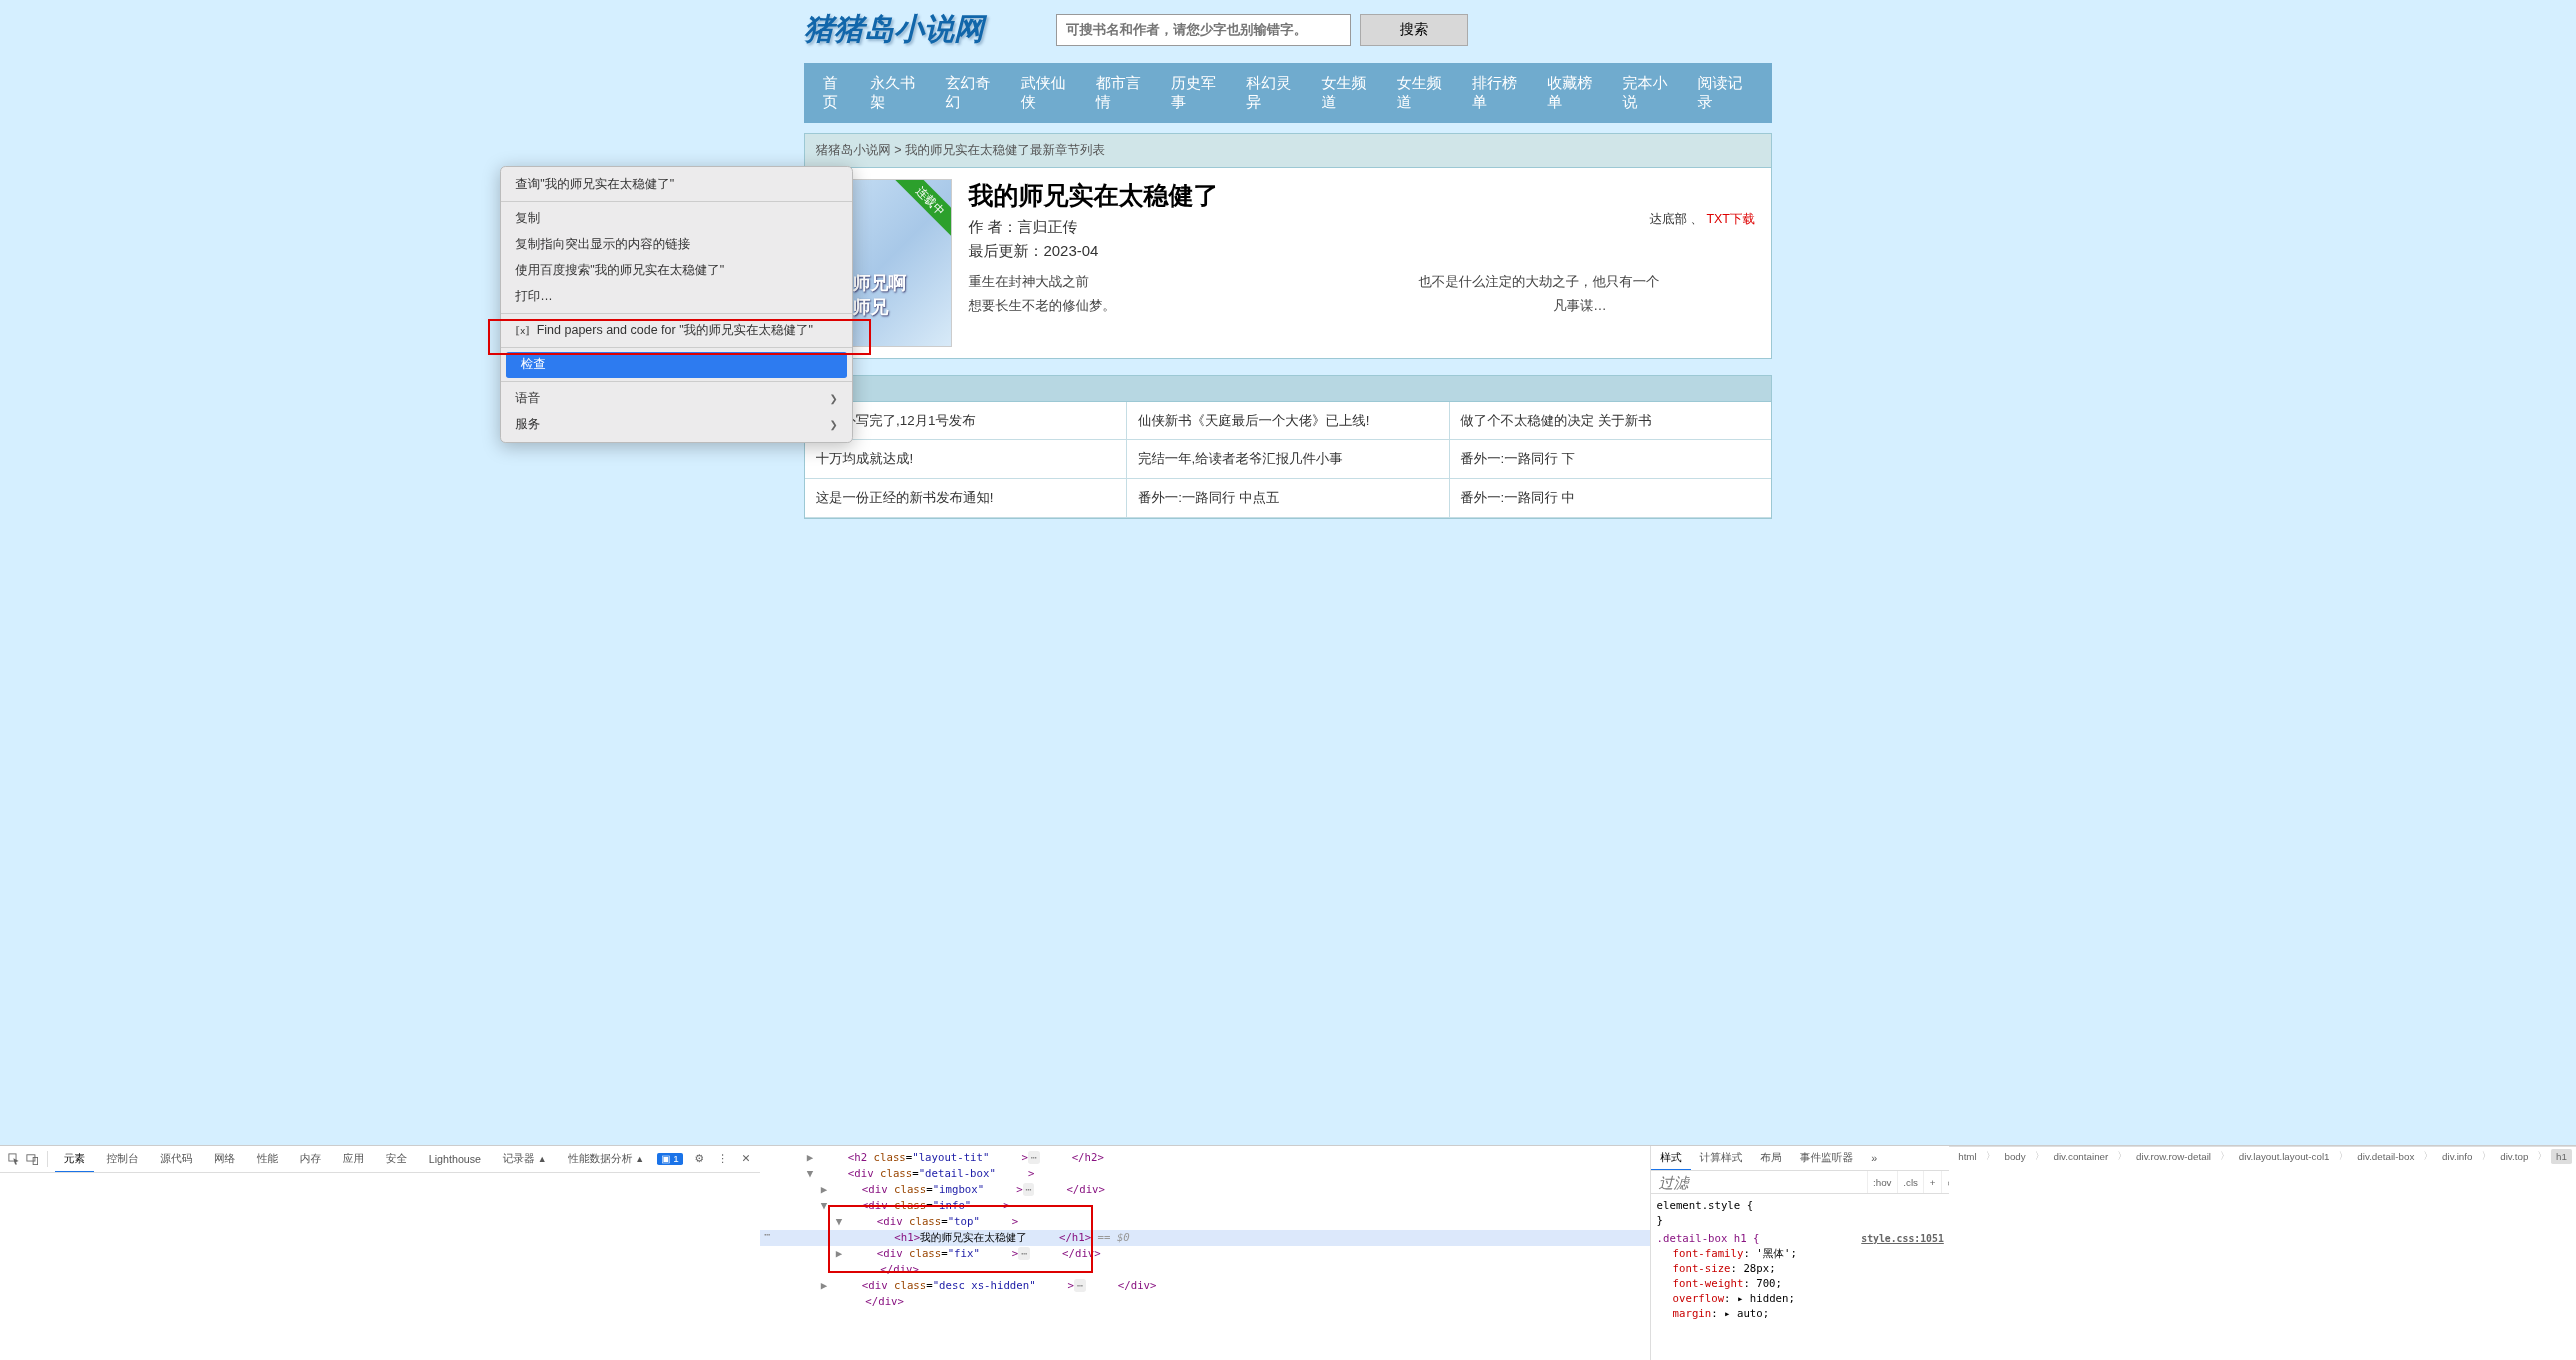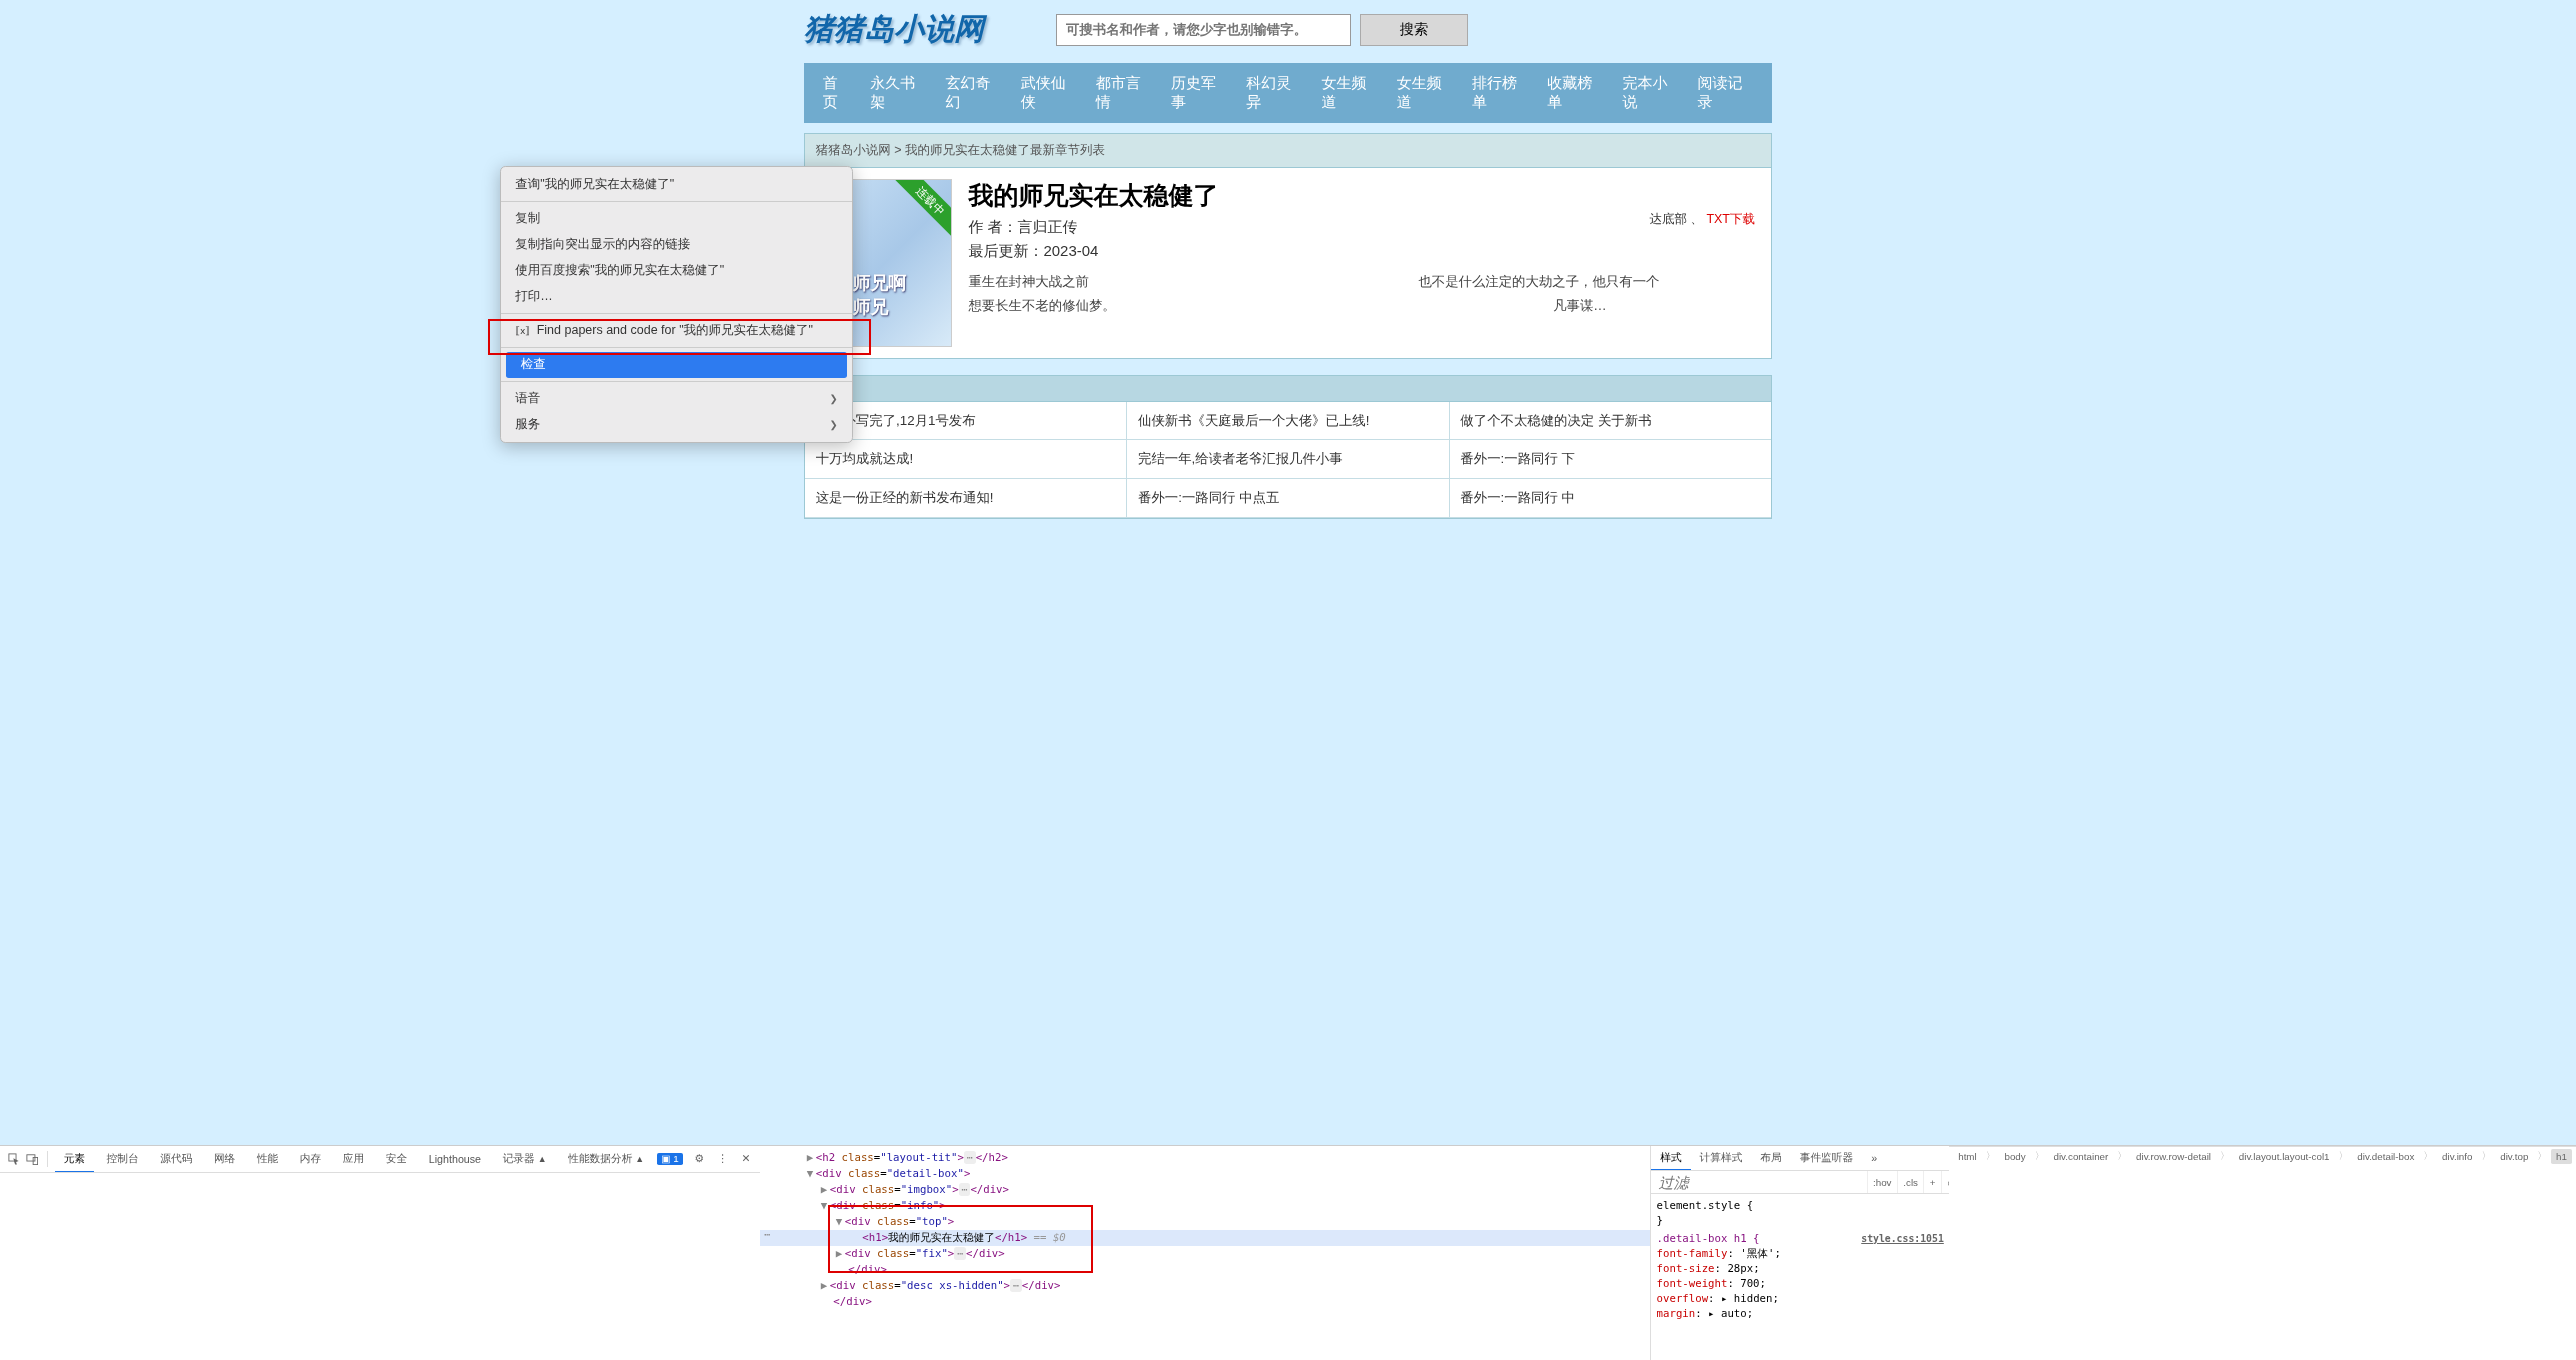--- a/index.html
+++ b/index.html
@@ -52,39 +52,39 @@
 .dt-icon { width: 14.3px; height: 14.3px; display: flex; align-items: center; justify-content: center; color: #666; cursor: pointer; }
 .dt-tab { padding: 5.4px 9px; color: #555; cursor: pointer; font-size: 10.7px; }
 .dt-tab.active { color: #000; border-bottom: 1.8px solid #1a73e8; }
 .dt-right-icons { margin-left: auto; display: flex; gap: 9px; align-items: center; }
 .dt-badge { background: #1a73e8; color: #fff; border-radius: 1.8px; padding: 0.9px 4.5px; font-size: 9.8px; display: flex; align-items: center; gap: 2.7px; }
 .dt-body { flex: 1; display: flex; overflow: hidden; }
 .dt-elements { flex: 1; overflow: auto; padding: 3.6px 0; font-family: Menlo, monospace; font-size: 10.7px; line-height: 16px; position: relative; }
 .dt-line { white-space: nowrap; padding: 0 3.6px 0 54px; }
 .dt-line.sel { background: #dce8fb; }
 .dt-caret { display: inline-block; width: 9px; color: #888; margin-left: -12.5px; }
-.tag-b { color: #881280; }
+.tag-b { color: #881280; margin-left: 32px; }
 .attr-n { color: #994500; }
 .attr-v { color: #1a1aa6; }
 .txt { color: #000; }
 .eq0 { color: #999; font-style: italic; }
 .dots { background: #eee; border-radius: 2.7px; padding: 0 2.7px; color: #888; }
 .red-box-2 { position: absolute; left: 68px; top: 59px; width: 265px; height: 68px; border: 2.7px solid #d00; }
 .ellip { position: absolute; left: 0; top: 81px; color: #888; padding: 0 3.6px; }
 
 .dt-styles { width: 299px; border-left: 0.9px solid #ddd; display: flex; flex-direction: column; }
 .dt-style-tabs { display: flex; border-bottom: 0.9px solid #ddd; height: 25px; align-items: center; }
 .dt-style-tab { padding: 4.5px 9px; color: #555; cursor: pointer; font-size: 10.7px; }
 .dt-style-tab.active { border-bottom: 1.8px solid #1a73e8; color: #000; }
 .dt-filter-row { display: flex; border-bottom: 0.9px solid #ddd; height: 23px; align-items: center; }
 .dt-filter { flex: 1; border: none; padding: 0 7.2px; font-size: 15px; outline: none; color: #999; font-style: italic; }
 .dt-filter-btn { padding: 0 5.4px; color: #666; cursor: pointer; font-size: 9.8px; border-left: 0.9px solid #eee; height: 100%; display: flex; align-items: center; }
 .dt-style-body { flex: 1; padding: 3.6px 5.4px; font-family: Menlo, monospace; font-size: 10.7px; line-height: 15px; overflow: auto; }
 .css-sel { color: #881280; }
-.css-prop { color: #c80000; }
+.css-prop { color: #c80000; margin-left: 16px; }
 .css-val { }
 .css-link { float: right; color: #666; text-decoration: underline; font-size: 9.8px; font-weight: bold; }
 
 .dt-crumbs { height: 19.7px; border-top: 0.9px solid #ddd; display: flex; align-items: center; padding: 0 3.6px; font-size: 9.8px; color: #666; gap: 3.6px; }
 .dt-crumb { padding: 1.8px 5.4px; cursor: pointer; }
 .dt-crumb.sel { background: #ddd; border-radius: 1.8px; }
 .dt-sep { color: #aaa; }
 </style>
 </head>
 <body>

